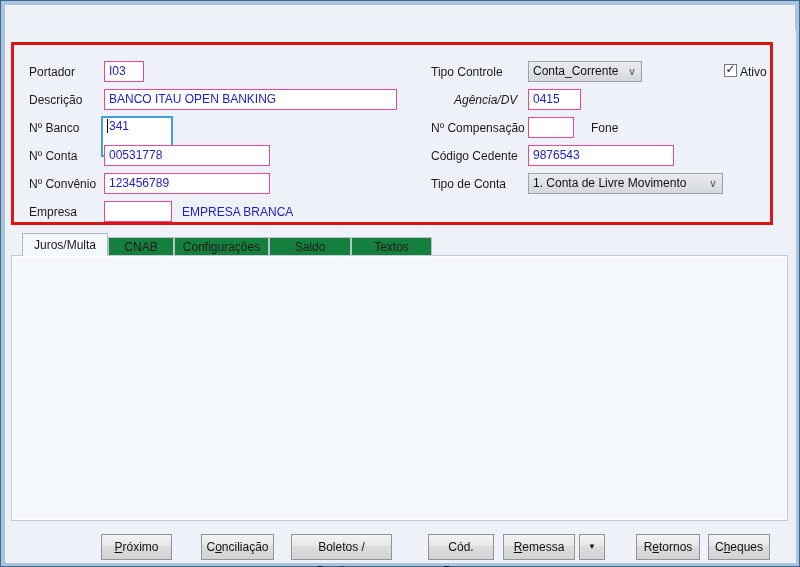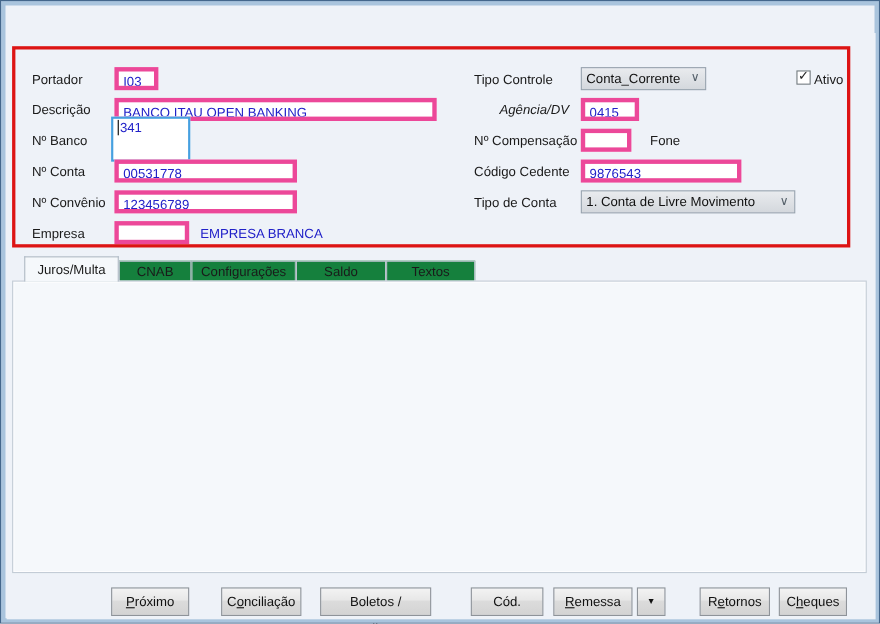--- a/index.html
+++ b/index.html
@@ -25,21 +25,21 @@
   .client { position:absolute; left:5px; top:29px; width:790px; height:533px; background:#eef2f8; }
 
   
   .red-annotation { position:absolute; left:5px; top:12px; width:762px; height:183px;
     border:3px solid #dd1414; pointer-events:none; z-index:5; }
 
   .lbl { position:absolute; white-space:nowrap; color:#1a1a1a; }
   .lbl.grey { color:#8a9097; }
   .lbl.italic { font-style:italic; }
 
-  .tbox { position:absolute; background:#fff; border:4px solid #ec4899; height:21px;
+  .tbox { position:absolute; background:#fff; border:1px solid #ec4899; height:21px;
     color:#2121c8; font-size:12px; line-height:19px; padding:0 4px; overflow:hidden; white-space:nowrap; }
   .tbox.right { text-align:right; }
   .tbox.focus { border:2px solid #46a0e0; line-height:17px; }
   .tbox.disabled { background:#edeff1; border-color:#c9ced4; color:#9aa0a6; }
 
   .combo { position:absolute; height:21px; background:linear-gradient(#e9ebee,#d4d8dd);
     border:1px solid #97a2ad; color:#111; line-height:19px; padding:0 4px; white-space:nowrap; }
   .combo .chev { position:absolute; right:5px; top:0; line-height:19px; color:#55606a; font-size:11px; }
 
   .checkbox { position:absolute; width:13px; height:13px; background:#fff; border:1px solid #70797f;
@@ -74,21 +74,21 @@
 
     <div class="red-annotation"></div>
 
     <span class="lbl" style="left:23px; top:35px;">Portador</span>
     <div class="tbox" style="left:98px; top:31px; width:40px;">I03</div>
 
     <span class="lbl" style="left:23px; top:63px;">Descrição</span>
     <div class="tbox" style="left:98px; top:59px; width:293px;">BANCO ITAU OPEN BANKING</div>
 
     <span class="lbl" style="left:23px; top:91px;">Nº Banco</span>
-    <div class="tbox focus" style="left:95px; top:76px; width:72px; height:41px;"><span style="border-left:1px solid #000; margin-right:1px;"></span><span>341</span></div>
+    <div class="tbox focus" style="left:95px; top:86px; width:72px; height:41px;"><span style="border-left:1px solid #000; margin-right:1px;"></span><span>341</span></div>
 
     <span class="lbl" style="left:23px; top:119px;">Nº Conta</span>
     <div class="tbox" style="left:98px; top:115px; width:166px;">00531778</div>
 
     <span class="lbl" style="left:23px; top:147px;">Nº Convênio</span>
     <div class="tbox" style="left:98px; top:143px; width:166px;">123456789</div>
 
     <span class="lbl" style="left:23px; top:175px;">Empresa</span>
     <div class="tbox" style="left:98px; top:171px; width:68px;"></div>
     <span class="lbl" style="left:176px; top:175px; color:#2121c8;">EMPRESA BRANCA</span>

